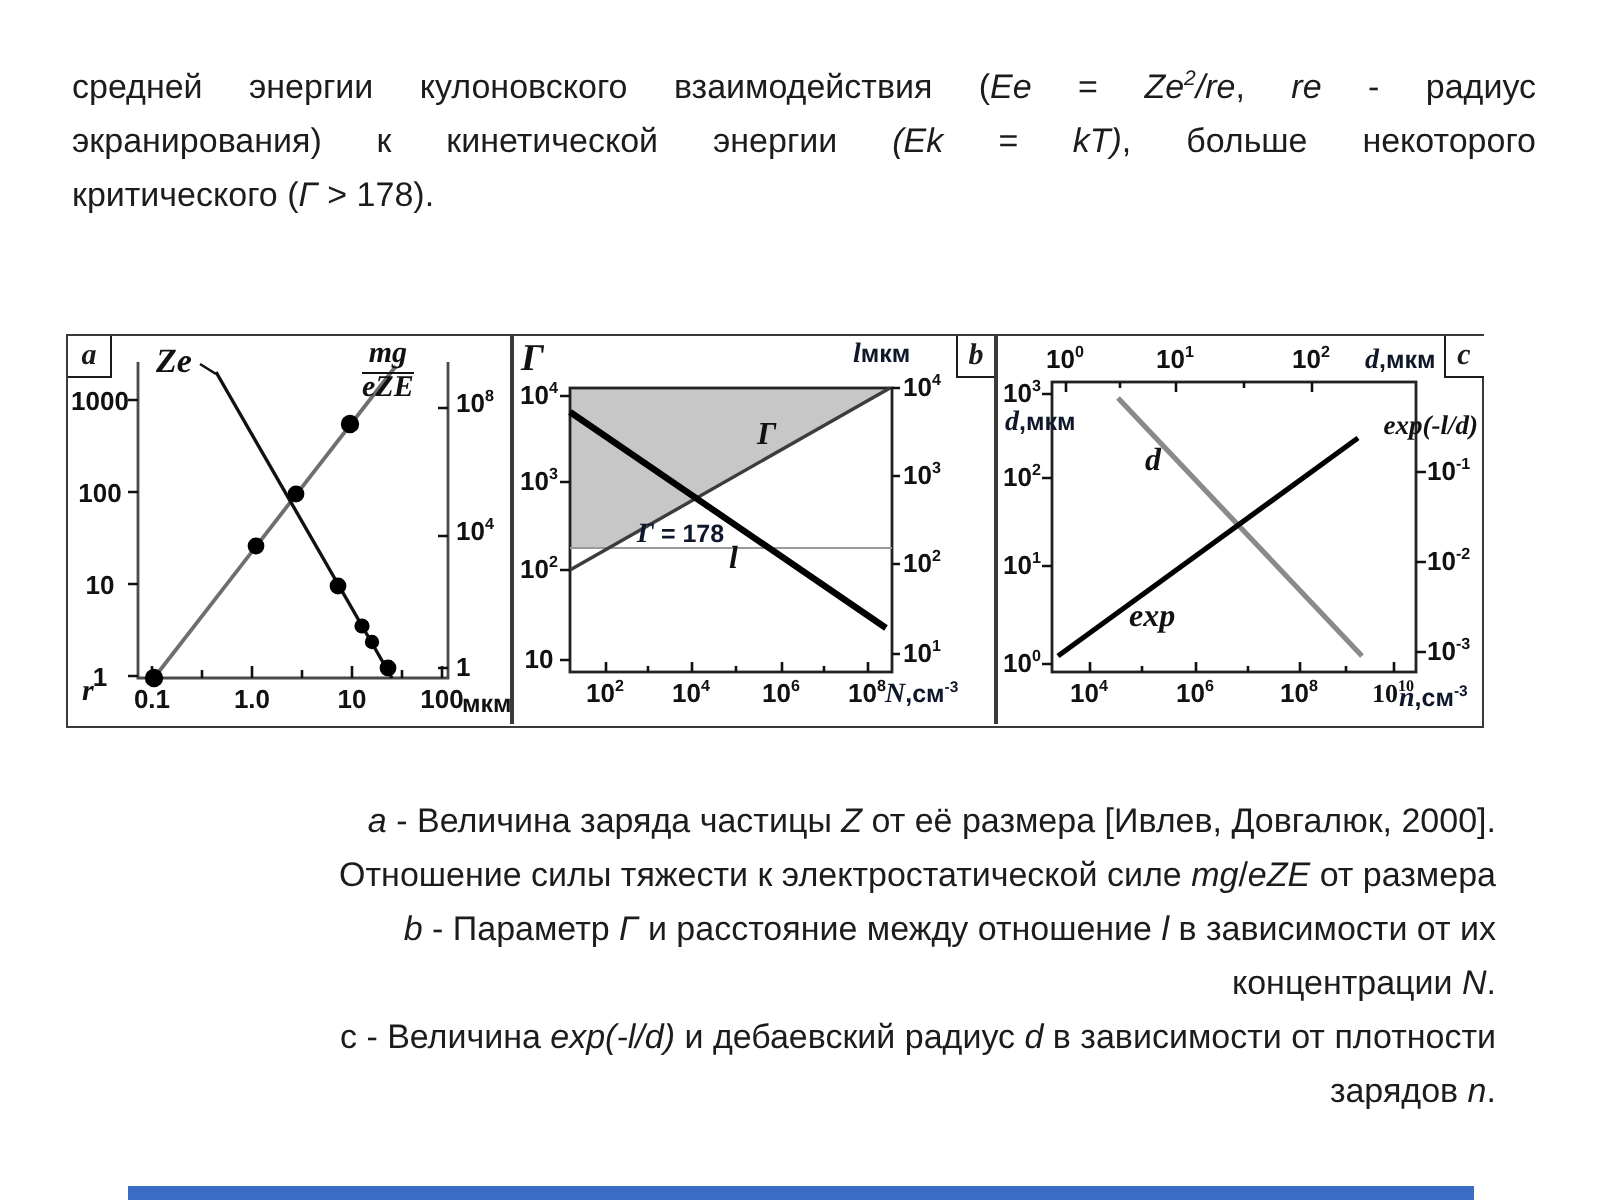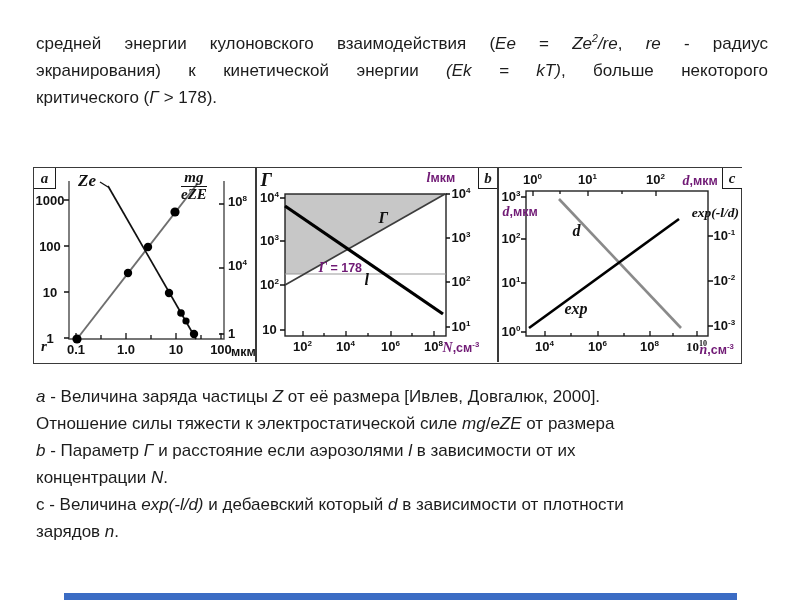--- a/index.html
+++ b/index.html
@@ -23,25 +23,25 @@
   .corner.tl{left:0;border-right:1.4px solid #1c1c1c;border-bottom:1.4px solid #1c1c1c;width:22px;height:21px;}
   .corner.tr{border-left:1.4px solid #1c1c1c;border-bottom:1.4px solid #1c1c1c;width:20px;height:21px;}
 
   .tk{position:absolute;font-size:13px;font-weight:bold;color:#111;white-space:nowrap;line-height:15px;}
   .tk.ctr{text-align:center;}
   .tk.rt{text-align:center;}
   .serif-lab{position:absolute;font-family:"Liberation Serif",serif;font-style:italic;font-weight:bold;color:#111;white-space:nowrap;line-height:1.05;}
   .unit{position:absolute;font-size:12.5px;font-weight:bold;color:#111;white-space:nowrap;line-height:14px;}
   .frac{position:absolute;font-family:"Liberation Serif",serif;font-style:italic;font-weight:bold;font-size:15px;text-align:center;line-height:1.0;color:#111;}
   .frac .top{border-bottom:1.6px solid #111;padding:0 3px 1px 3px;}
-  .small-lab{position:absolute;font-size:12.5px;font-weight:bold;color:#701a75;white-space:nowrap;}
+  .small-lab{position:absolute;font-size:12.5px;font-weight:bold;color:#0f172a;white-space:nowrap;}
   .small-lab .sg-serif{font-family:"Liberation Serif",serif;font-style:italic;font-size:14px;}
 
   
-  .caption{position:absolute;left:36px;top:383px;width:712px;font-size:17px;line-height:27px;color:#1c1c1c;}
+  .caption{position:absolute;left:36px;top:397px;width:712px;font-size:17px;line-height:27px;color:#1c1c1c;text-align:right;}
 
   .footer-bar{position:absolute;left:64px;top:593px;width:673px;height:7px;}
 </style>
 </head>
 <body>
 
 <div class="slide">
 
   <div class="intro">
     <div class="jl"><span>средней энергии кулоновского взаимодействия (</span><span style="font-style: italic;">Ee</span><span> = </span><span style="font-style: italic;">Ze</span><sup style="font-style: italic;">2</sup><span style="font-style: italic;">/re</span><span>, </span><span style="font-style: italic;">re</span><span> - радиус</span></div>
@@ -185,20 +185,20 @@
       <span class="tk ctr" style="left:178px;width:40px;top:171px;font-family:Liberation Serif, serif;"><span>10</span><sup>10</sup></span>
       <span class="small-lab" style="left:201px;top:174px;"><span class="sg-serif" style="font-style: italic; font-family: &quot;Liberation Serif&quot;, serif;">n</span><span>,см</span><sup>-3</sup></span>
       <span class="serif-lab" style="left:74px;top:55px;font-size:16px;">d</span>
       <span class="serif-lab" style="left:66px;top:133px;font-size:16px;">exp</span>
     </div>
   </div>
 
   <div class="caption">
     <div><span style="font-style: italic;">a</span><span> - Величина заряда частицы </span><span style="font-style: italic;">Z</span><span> от её размера [Ивлев, Довгалюк, 2000].</span></div>
     <div><span>Отношение силы тяжести к электростатической силе </span><span style="font-style: italic;">mg</span><span>/</span><span style="font-style: italic;">eZE</span><span> от размера</span></div>
-    <div><span style="font-style: italic;">b</span><span> - Параметр </span><span style="font-style: italic;">Γ</span><span> и расстояние если аэрозолями </span><span style="font-style: italic;">l</span><span> в зависимости от их</span></div>
+    <div><span style="font-style: italic;">b</span><span> - Параметр </span><span style="font-style: italic;">Γ</span><span> и расстояние между отношение </span><span style="font-style: italic;">l</span><span> в зависимости от их</span></div>
     <div><span>концентрации </span><span style="font-style: italic;">N</span><span>.</span></div>
-    <div><span>с - Величина </span><span style="font-style: italic;">exp(-l/d)</span><span> и дебаевский который </span><span style="font-style: italic;">d</span><span> в зависимости от плотности</span></div>
+    <div><span>с - Величина </span><span style="font-style: italic;">exp(-l/d)</span><span> и дебаевский радиус </span><span style="font-style: italic;">d</span><span> в зависимости от плотности</span></div>
     <div><span>зарядов </span><span style="font-style: italic;">n</span><span>.</span></div>
   </div>
 
   <div class="footer-bar" style="background:#3b6cc4"></div>
 </div>
 
 </body></html>

